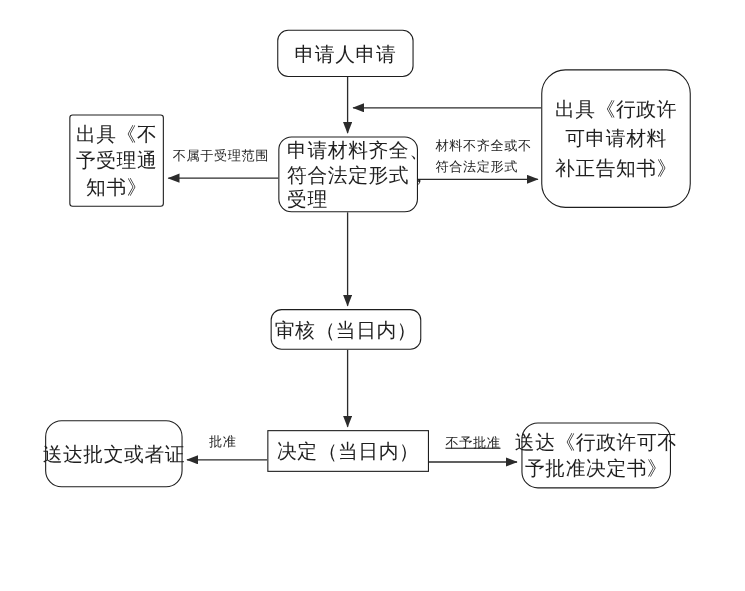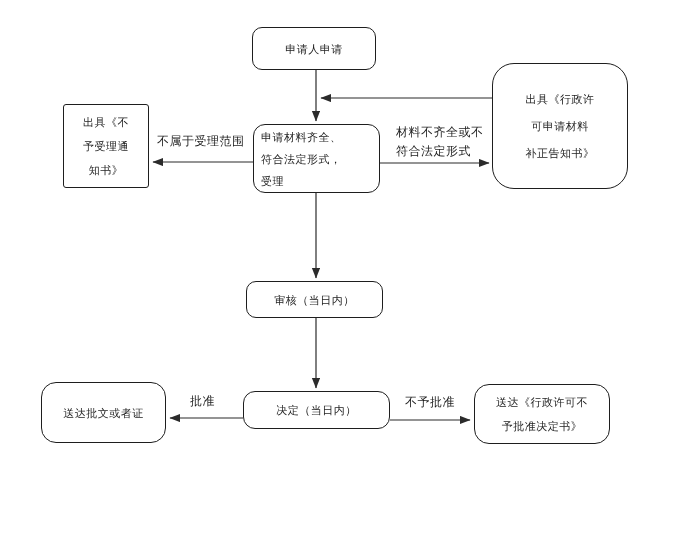--- a/index.html
+++ b/index.html
@@ -25,50 +25,50 @@
   }
   .node {
     position: absolute;
     box-sizing: border-box;
     background: #ffffff;
     border: 1.4px solid #1e1e1e;
     display: flex;
     flex-direction: column;
     align-items: center;
     justify-content: center;
-    font-size: 11px;
+    font-size: 18px;
     line-height: 22px;
     text-align: center;
     letter-spacing: 0.5px;
   }
   .node span { display: block; white-space: nowrap; }
 
   .node-apply          { left: 252px; top: 27px;  width: 124px; height: 43px;  border-radius: 10px; }
   .node-accept         { left: 253px; top: 124px; width: 127px; height: 69px;  border-radius: 12px;
                          align-items: flex-start; text-align: right; padding-left: 7px; line-height: 22px; }
   .node-reject-notice  { left: 63px;  top: 104px; width: 86px;  height: 84px;  border-radius: 3px; line-height: 24px; }
   .node-supplement     { left: 492px; top: 63px;  width: 136px; height: 126px; border-radius: 22px; line-height: 21px;
                          justify-content: center; row-gap: 6px; }
   .node-review         { left: 246px; top: 281px; width: 137px; height: 37px;  border-radius: 10px; }
-  .node-decision       { left: 243px; top: 391px; width: 147px; height: 38px;  border-radius: 12px; }
+  .node-decision       { left: 243px; top: 391px; width: 147px; height: 38px;  border-radius: 0; }
   .node-deliver-approve{ left: 41px;  top: 382px; width: 125px; height: 61px;  border-radius: 15px; line-height: 24px; gap: 32px; }
   .node-deliver-deny   { left: 474px; top: 384px; width: 136px; height: 60px;  border-radius: 15px; line-height: 24px; }
 
   .edge-label {
     position: absolute;
     font-size: 12px;
     line-height: 15px;
     white-space: nowrap;
     color: #1f1f1f;
     letter-spacing: 0.5px;
   }
   .lbl-not-in-scope { left: 157px; top: 134px; }
   .lbl-incomplete   { left: 396px; top: 123px; line-height: 19px; }
   .lbl-approve      { left: 190px; top: 394px; }
-  .lbl-deny         { left: 405px; top: 395px; }
+  .lbl-deny         { left: 405px; top: 395px; text-decoration: underline; }
 </style>
 </head>
 <body>
 
 <div class="canvas">
 
   <svg class="wires" viewBox="0 0 677 537" xmlns="http://www.w3.org/2000/svg">
     <defs>
       <marker id="arrow" markerWidth="10" markerHeight="8" refX="8.5" refY="3.5" orient="auto">
         <path d="M0,0 L9,3.5 L0,7 Z" fill="#2b2b2b"></path>

